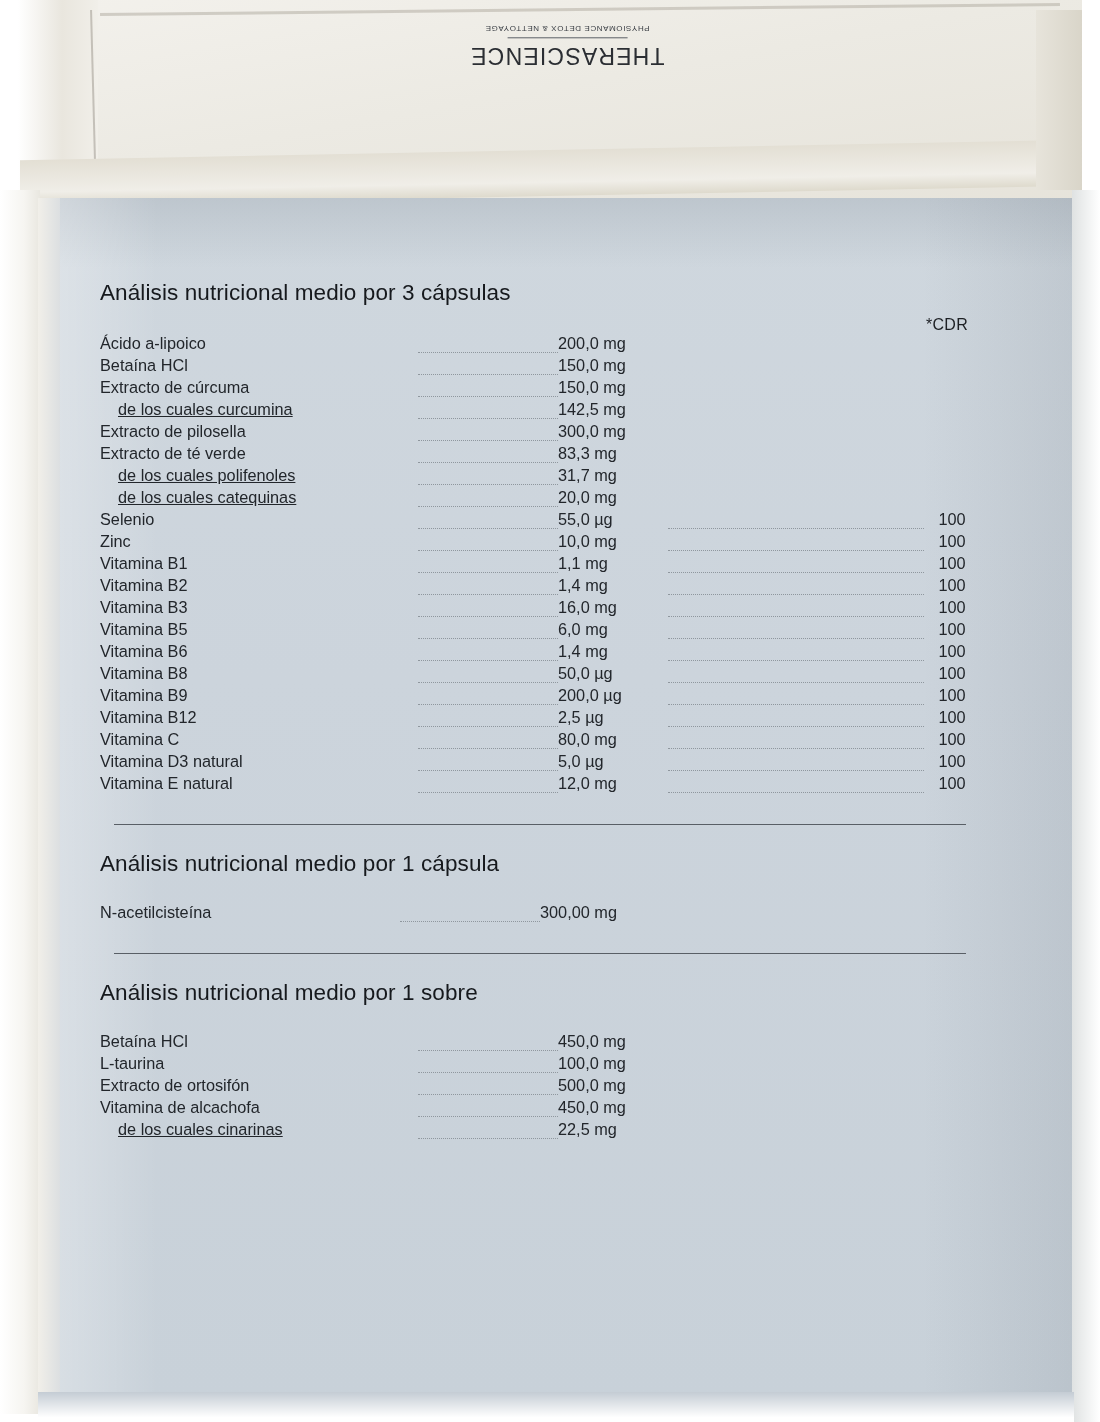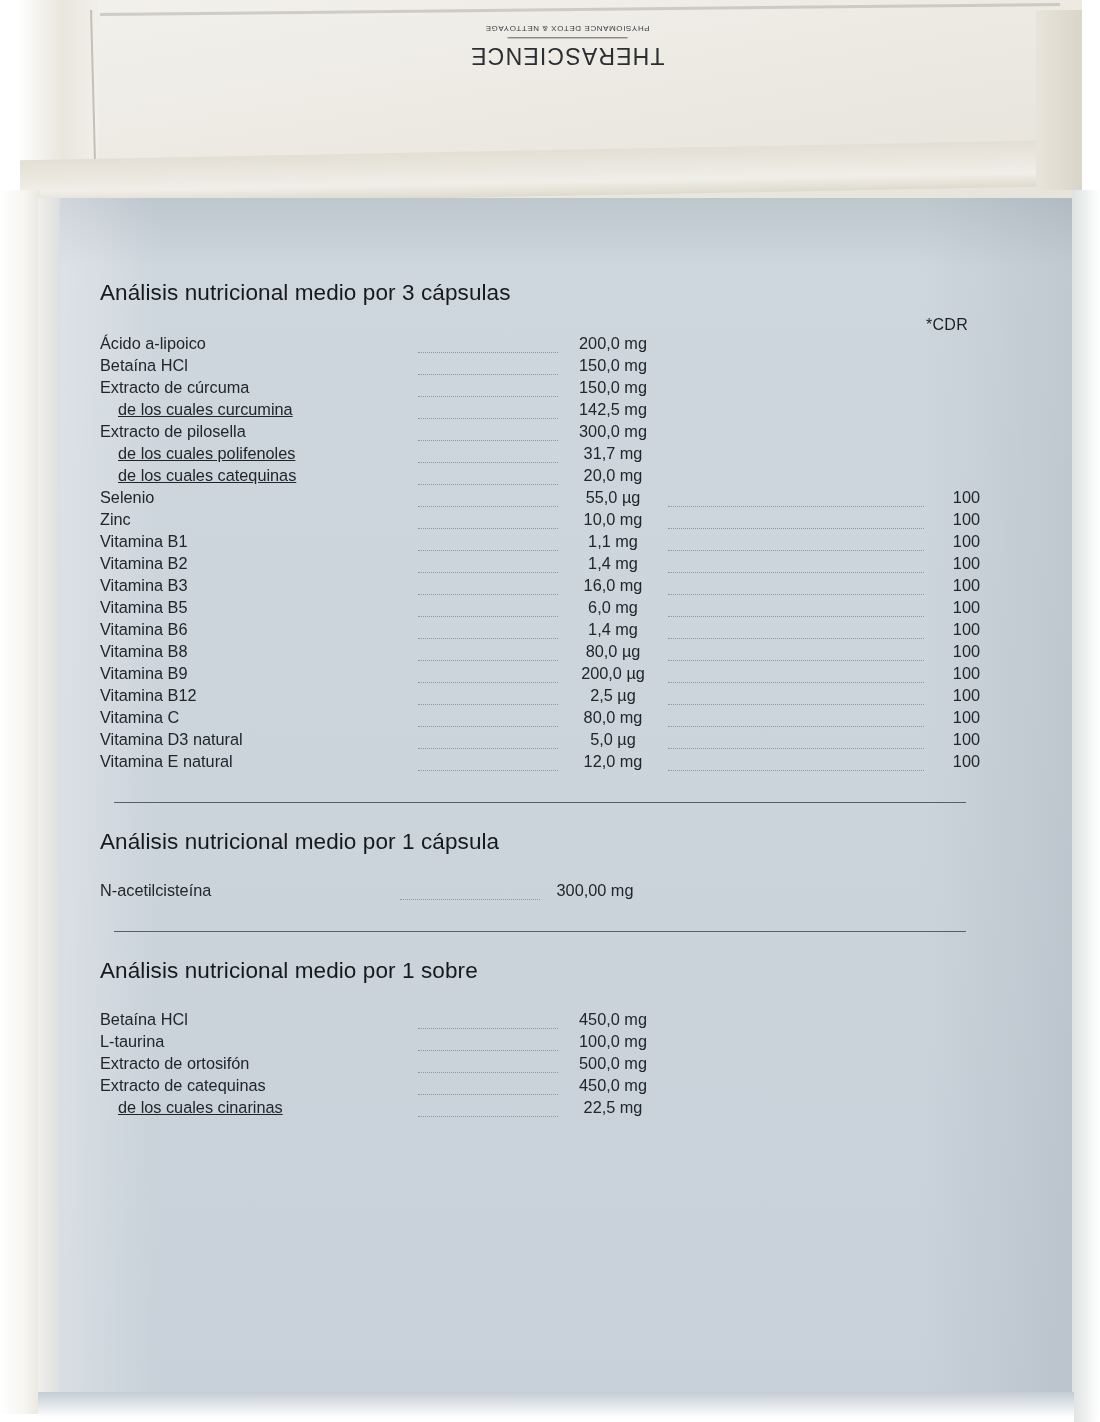--- a/index.html
+++ b/index.html
@@ -204,36 +204,36 @@
     padding: 0 4px 4px 4px;
   }
   td.dots .leader {
     display: block;
     border-bottom: 1px dotted #8f979e;
     height: 0;
     width: 100%;
     min-width: 140px;
   }
   td.amount {
-    text-align: center;
+    text-align: left;
     width: 110px;
     padding-right: 2px;
   }
   td.dots2 {
     width: auto;
     padding: 0 4px 4px 4px;
   }
   td.dots2 .leader {
     display: block;
     border-bottom: 1px dotted #8f979e;
     height: 0;
     width: 100%;
   }
   td.cdr {
-    text-align: right;
+    text-align: center;
     width: 56px;
     padding-right: 4px;
   }
 
   
   table.nutri {
     table-layout: auto;
   }
 
   .divider {
@@ -355,20 +355,29 @@
           <tr>
             <td class="name">Extracto de pilosella</td>
             <td class="dots">
                 <span class="leader"></span>
               </td>
             <td class="amount">300,0 mg</td>
             <td class="dots2"></td>
             <td class="cdr"></td>
           </tr>
           <tr>
+            <td class="name">Extracto de té verde</td>
+            <td class="dots">
+                <span class="leader"></span>
+              </td>
+            <td class="amount">83,3 mg</td>
+            <td class="dots2"></td>
+            <td class="cdr"></td>
+          </tr>
+          <tr>
             <td class="name indent">de los cuales polifenoles</td>
             <td class="dots">
                 <span class="leader"></span>
               </td>
             <td class="amount">31,7 mg</td>
             <td class="dots2"></td>
             <td class="cdr"></td>
           </tr>
           <tr>
             <td class="name indent">de los cuales catequinas</td>
@@ -454,21 +463,21 @@
             <td class="dots2">
                 <span class="leader"></span>
               </td>
             <td class="cdr">100</td>
           </tr>
           <tr>
             <td class="name">Vitamina B8</td>
             <td class="dots">
                 <span class="leader"></span>
               </td>
-            <td class="amount">80,0 µg</td>
+            <td class="amount">50,0 µg</td>
             <td class="dots2">
                 <span class="leader"></span>
               </td>
             <td class="cdr">100</td>
           </tr>
           <tr>
             <td class="name">Vitamina B9</td>
             <td class="dots">
                 <span class="leader"></span>
               </td>
@@ -572,21 +581,21 @@
           <tr>
             <td class="name">Extracto de ortosifón</td>
             <td class="dots">
                 <span class="leader"></span>
               </td>
             <td class="amount">500,0 mg</td>
             <td class="dots2"></td>
             <td class="cdr"></td>
           </tr>
           <tr>
-            <td class="name">Extracto de catequinas</td>
+            <td class="name">Vitamina de alcachofa</td>
             <td class="dots">
                 <span class="leader"></span>
               </td>
             <td class="amount">450,0 mg</td>
             <td class="dots2"></td>
             <td class="cdr"></td>
           </tr>
           <tr>
             <td class="name indent">de los cuales cinarinas</td>
             <td class="dots">

